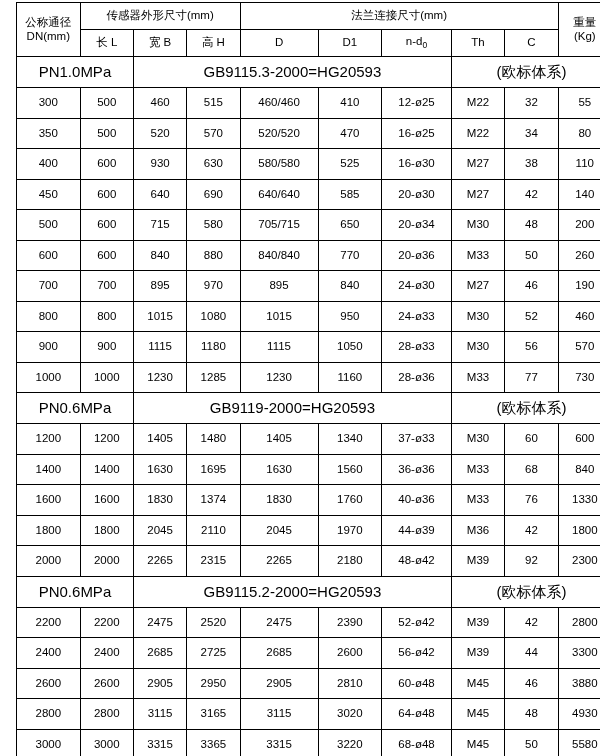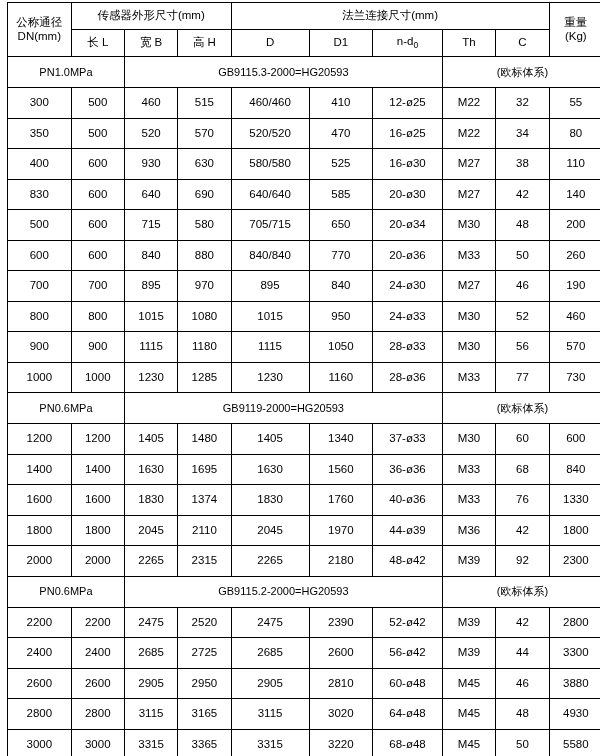--- a/index.html
+++ b/index.html
@@ -11,21 +11,21 @@
     width: 600px;
     height: 756px;
     font-family: "Liberation Sans", sans-serif;
     color: #000000;
     overflow: hidden;
   }
   .sheet {
     width: 600px;
     height: 756px;
     box-sizing: border-box;
-    padding: 2px 2px 0 7px;
+    padding: 2px 2px 0 16px;
   }
   table.spec {
     border-collapse: collapse;
     width: 596px;
     table-layout: fixed;
     font-size: 11px;
   }
   table.spec td, table.spec th {
     border: 1px solid #000000;
     text-align: center;
@@ -42,21 +42,21 @@
   .hdr-sub td {
     height: 26px;
     font-size: 11.5px;
   }
   .hdr-top .cell-stack {
     display: block;
   }
   
   tr.band td {
     height: 30px;
-    font-size: 11px;
+    font-size: 15px;
   }
   td.band-left {
     text-align: left;
     padding-left: 7px;
   }
   td.band-mid {
     text-align: left;
     padding-left: 6px;
   }
   td.band-right {
@@ -149,21 +149,21 @@
         <td>930</td>
         <td>630</td>
         <td>580/580</td>
         <td>525</td>
         <td>16-ø30</td>
         <td>M27</td>
         <td>38</td>
         <td>110</td>
       </tr>
       <tr class="data">
-        <td>830</td>
+        <td>450</td>
         <td>600</td>
         <td>640</td>
         <td>690</td>
         <td>640/640</td>
         <td>585</td>
         <td>20-ø30</td>
         <td>M27</td>
         <td>42</td>
         <td>140</td>
       </tr>

